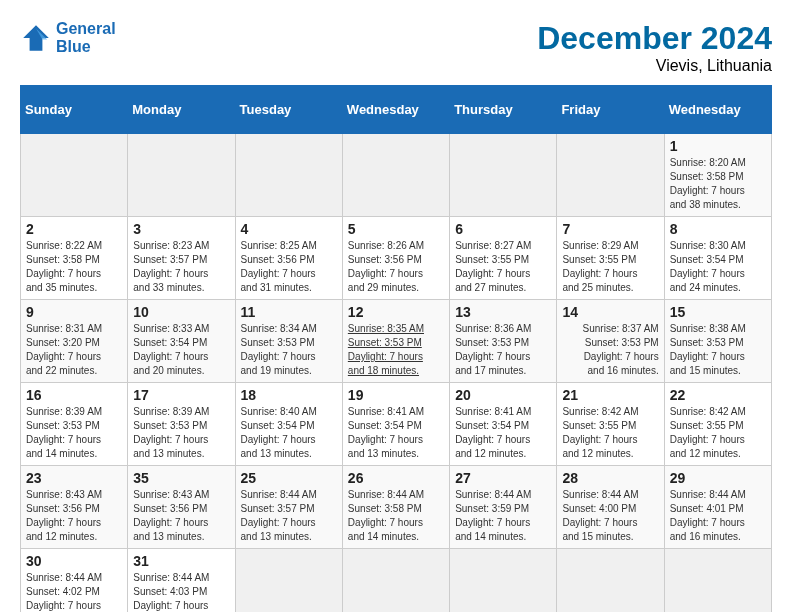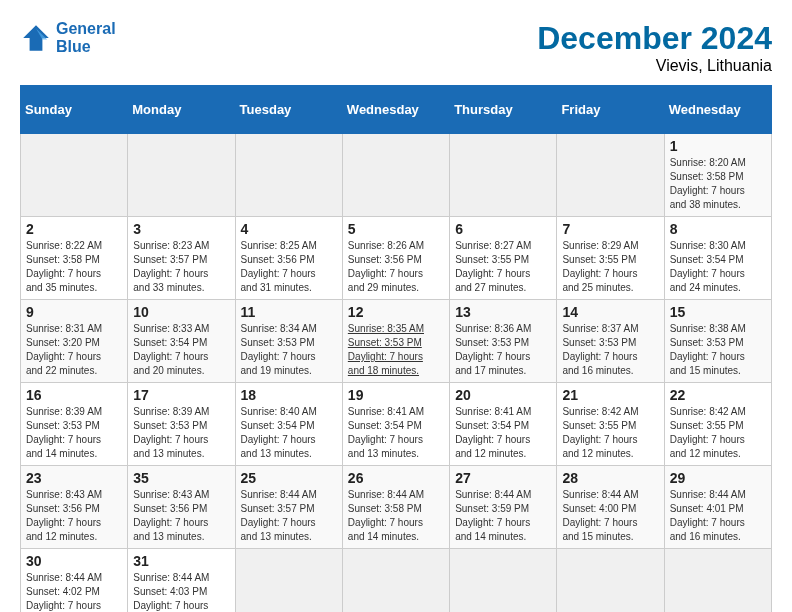--- a/index.html
+++ b/index.html
@@ -209,21 +209,21 @@
         </td>
         <td>
           <span class="day-number">13</span>
           <div class="cell-content" style="white-space: pre-line;">Sunrise: 8:36 AM
 Sunset: 3:53 PM
 Daylight: 7 hours
 and 17 minutes.</div>
         </td>
         <td>
           <span class="day-number">14</span>
-          <div class="cell-content" style="white-space: pre-line;">Sunrise: 8:37 AM
+          <div class="cell-content" style="white-space: pre-line; text-align: right;">Sunrise: 8:37 AM
 Sunset: 3:53 PM
 Daylight: 7 hours
 and 16 minutes.</div>
         </td>
         <td>
           <span class="day-number">15</span>
           <div class="cell-content" style="white-space: pre-line;">Sunrise: 8:38 AM
 Sunset: 3:53 PM
 Daylight: 7 hours
 and 15 minutes.</div>

